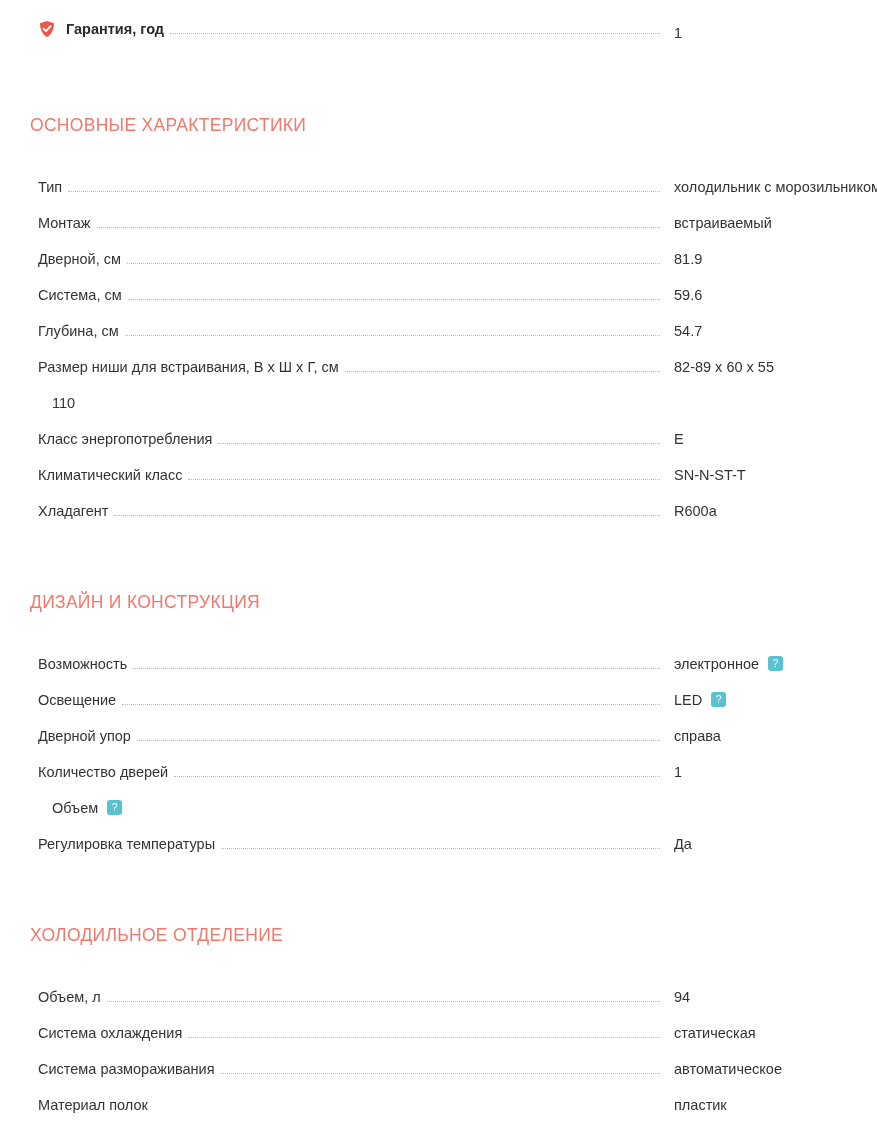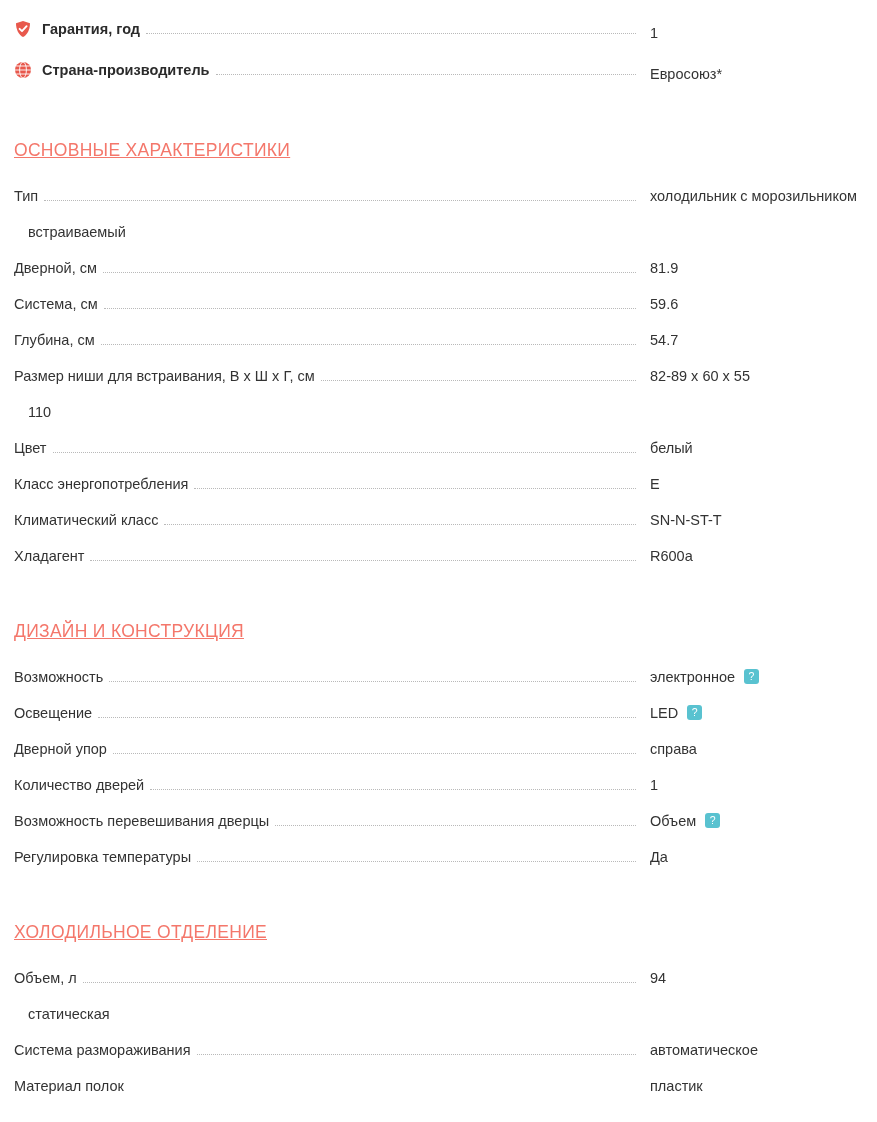--- a/index.html
+++ b/index.html
@@ -23,20 +23,21 @@
   
   .top-rows {
     padding-top: 14px;
   }
   .row {
     display: flex;
     align-items: baseline;
     min-height: 28px;
     padding: 6px 0 5px 0;
     font-size: 14.5px;
+    margin-left: 24px;
   }
   .row .name-wrap {
     position: relative;
     flex: 0 0 622px;
     max-width: 622px;
     display: flex;
     align-items: center;
     overflow: hidden;
   }
   .row .name {
@@ -84,23 +85,22 @@
   }
   .icon svg { display: block; }
 
   
   .section-title {
     color: #f4776b;
     font-size: 17.5px;
     letter-spacing: 0.3px;
     text-transform: uppercase;
     font-weight: normal;
-    margin: 0;
+    margin: 16px;
     padding: 0;
-    text-decoration: underline;
   }
   .sec-gap-1 { height: 44px; }
   .sec-gap-2 { height: 22px; }
   .sec-gap-3 { height: 42px; }
 
   
   .qmark {
     display: inline-flex;
     align-items: center;
     justify-content: center;
@@ -136,59 +136,43 @@
           </svg>
         </span>
         <span class="name">Гарантия, год</span>
         <span class="dots"></span>
       </div>
       <div class="value">
         <span>1</span>
       </div>
     </div>
 
-    <div class="row highlight">
-      <div class="name-wrap">
-        <span class="icon">
-          <svg width="18" height="18" viewBox="0 0 18 18">
-            <circle cx="9" cy="9" r="8" fill="#e8584c"></circle>
-            <g stroke="#ffffff" stroke-width="0.9" fill="none">
-              <ellipse cx="9" cy="9" rx="3.4" ry="8"></ellipse>
-              <line x1="1" y1="9" x2="17" y2="9"></line>
-              <line x1="2.2" y1="5" x2="15.8" y2="5"></line>
-              <line x1="2.2" y1="13" x2="15.8" y2="13"></line>
-            </g>
-          </svg>
-        </span>
-        <span class="name">Страна-производитель</span>
-        <span class="dots"></span>
-      </div>
-      <div class="value">
-        <span>Евросоюз*</span>
-      </div>
-    </div>
 
   </div>
 
   <div class="sec-gap-1"></div>
   <h2 class="section-title">ОСНОВНЫЕ ХАРАКТЕРИСТИКИ</h2>
   <div class="sec-gap-2"></div>
   <div class="spec-list">
 
     <div class="row">
       <div class="name-wrap">
         <span class="name">Тип</span>
         <span class="dots"></span>
       </div>
       <div class="value">
         <span>холодильник с морозильником</span>
       </div>
     </div>
 
     <div class="row">
+      <div class="name-wrap">
+        <span class="name">Монтаж</span>
+        <span class="dots"></span>
+      </div>
       <div class="value">
         <span>встраиваемый</span>
       </div>
     </div>
 
     <div class="row">
       <div class="name-wrap">
         <span class="name">Дверной, см</span>
         <span class="dots"></span>
       </div>
@@ -226,29 +210,20 @@
         <span>82-89 x 60 x 55</span>
       </div>
     </div>
 
     <div class="row">
       <div class="value">
         <span>110</span>
       </div>
     </div>
 
-    <div class="row">
-      <div class="name-wrap">
-        <span class="name">Цвет</span>
-        <span class="dots"></span>
-      </div>
-      <div class="value">
-        <span>белый</span>
-      </div>
-    </div>
 
     <div class="row">
       <div class="name-wrap">
         <span class="name">Класс энергопотребления</span>
         <span class="dots"></span>
       </div>
       <div class="value">
         <span>E</span>
       </div>
     </div>
@@ -316,24 +291,20 @@
       <div class="name-wrap">
         <span class="name">Количество дверей</span>
         <span class="dots"></span>
       </div>
       <div class="value">
         <span>1</span>
       </div>
     </div>
 
     <div class="row">
-      <div class="name-wrap">
-        <span class="name">Возможность перевешивания дверцы</span>
-        <span class="dots"></span>
-      </div>
       <div class="value">
         <span>Объем</span>
         <span class="qmark">?</span>
       </div>
     </div>
 
     <div class="row">
       <div class="name-wrap">
         <span class="name">Регулировка температуры</span>
         <span class="dots"></span>
@@ -354,20 +325,24 @@
       <div class="name-wrap">
         <span class="name">Объем, л</span>
         <span class="dots"></span>
       </div>
       <div class="value">
         <span>94</span>
       </div>
     </div>
 
     <div class="row">
+      <div class="name-wrap">
+        <span class="name">Система охлаждения</span>
+        <span class="dots"></span>
+      </div>
       <div class="value">
         <span>статическая</span>
       </div>
     </div>
 
     <div class="row">
       <div class="name-wrap">
         <span class="name">Система разморaживания</span>
         <span class="dots"></span>
       </div>

